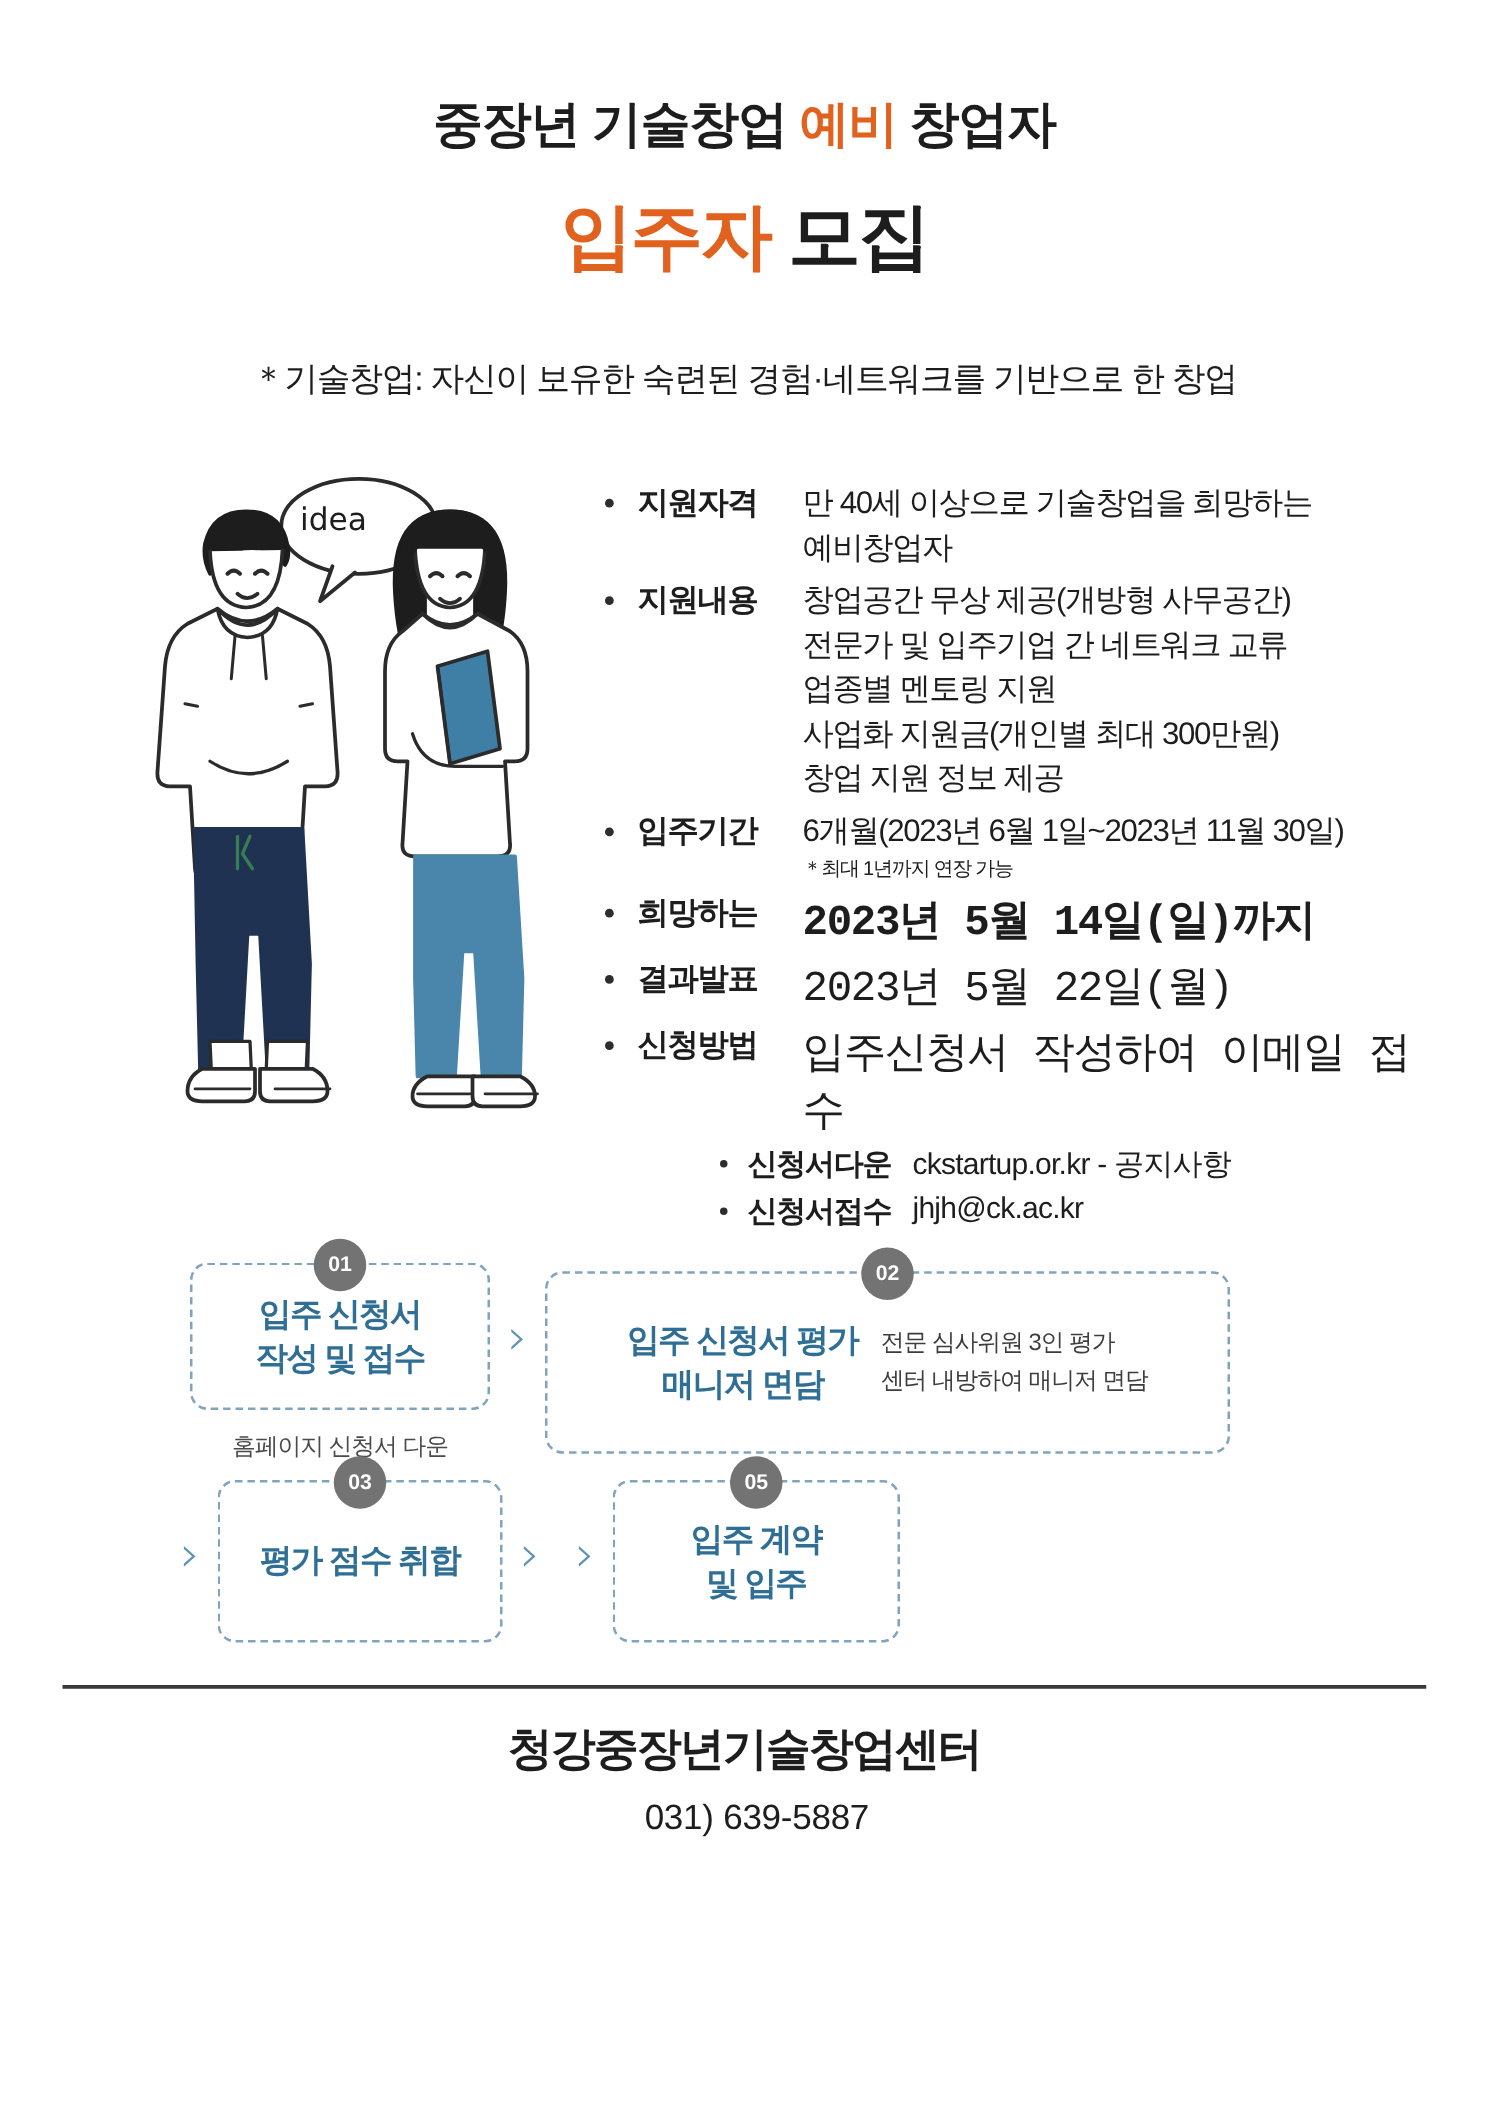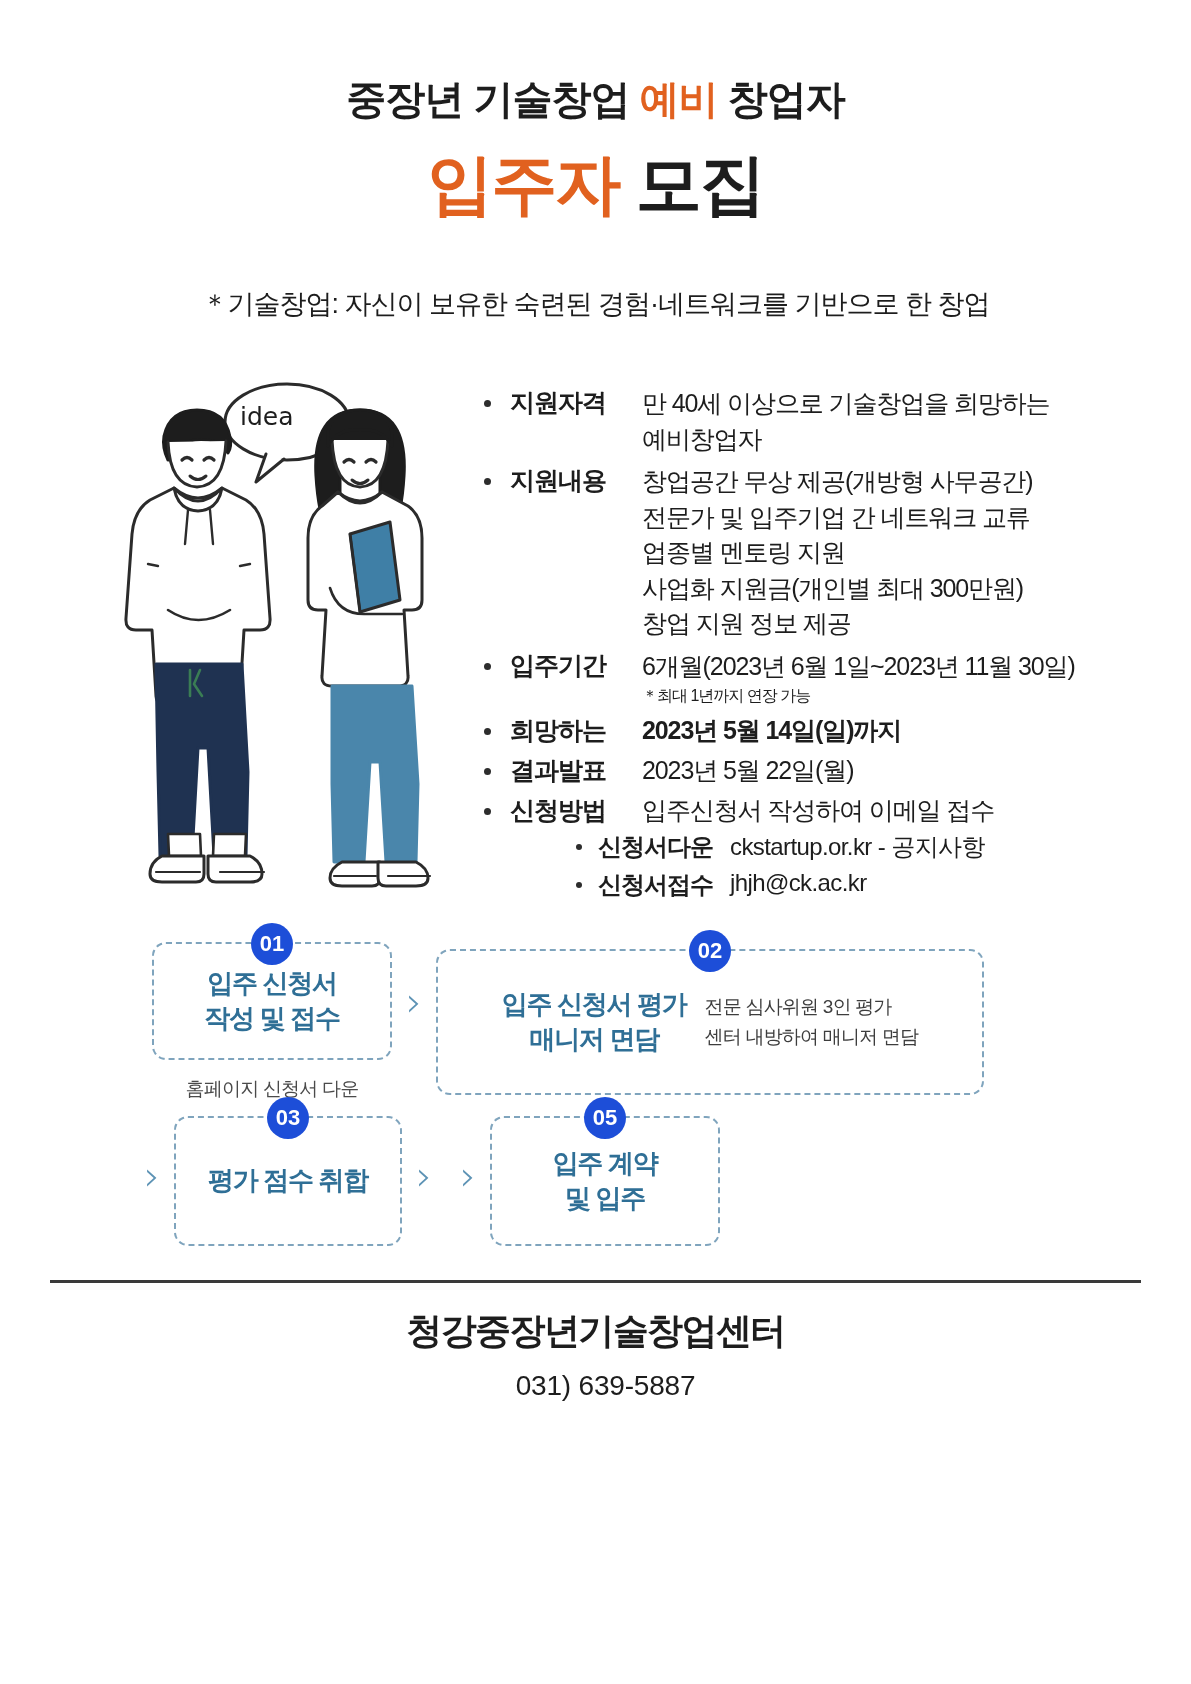--- a/index.html
+++ b/index.html
@@ -17,24 +17,24 @@
   
   .header { text-align: center; padding-top: 72px; }
   .title-line1 {
     font-size: 40px;
     font-weight: bold;
     letter-spacing: -1px;
     color: #1d1d1d;
   }
   .title-line1 .accent { color: #e1611f; }
   .title-line2 {
-    font-size: 66px;
+    font-size: 58px;
     font-weight: bold;
     letter-spacing: -2px;
-    margin-top: 13px;
+    margin-top: 24px;
     color: #1d1d1d;
   }
   .title-line2 .accent { color: #e1611f; }
   .subnote {
     margin-top: 56px;
     font-size: 27px;
     letter-spacing: -1px;
     color: #1d1d1d;
   }
 
@@ -74,23 +74,24 @@
   }
   .row { display: flex; align-items: flex-start; }
   .label {
     font-size: 25px;
     font-weight: bold;
     letter-spacing: -1px;
     white-space: nowrap;
     min-width: 122px;
   }
   .value {
-    font-size: 25px;
+    font-size: 34px;
     letter-spacing: -1.1px;
     padding-left: 10px;
+    font-family: Liberation Mono, monospace;
   }
   .value.bold { font-weight: bold; }
   .value-lines { padding-left: 10px; }
   .value-lines div {
     font-size: 25px;
     letter-spacing: -1.1px;
     line-height: 1.42;
   }
   .indent-note {
     font-size: 16px;
@@ -133,23 +134,23 @@
     justify-content: center;
     min-height: 118px;
   }
   .step-num {
     position: absolute;
     top: -21px;
     left: 50%;
     transform: translateX(-50%);
     width: 42px; height: 42px;
     border-radius: 50%;
-    background: #1d4ed8;
+    background: #737373;
     color: #fff;
-    font-size: 22px;
+    font-size: 17px;
     font-weight: bold;
     display: flex; align-items: center; justify-content: center;
   }
   .step-title {
     color: #2f6f96;
     font-weight: bold;
     font-size: 26px;
     letter-spacing: -1.3px;
     text-align: center;
     line-height: 1.35;

